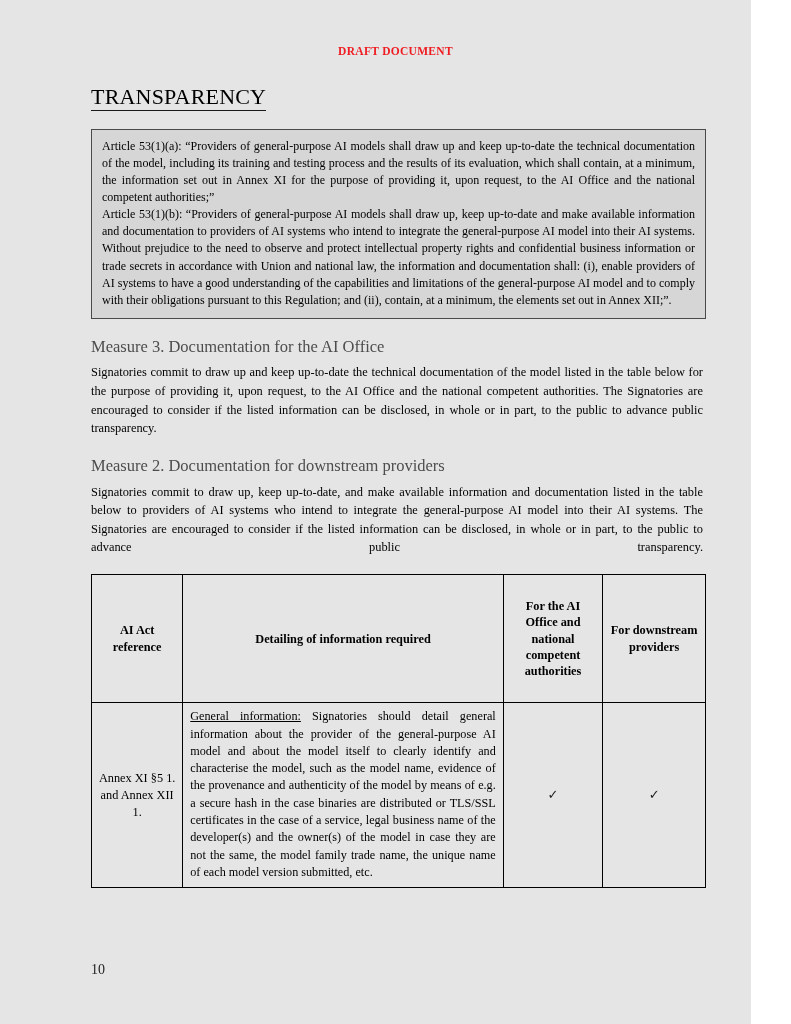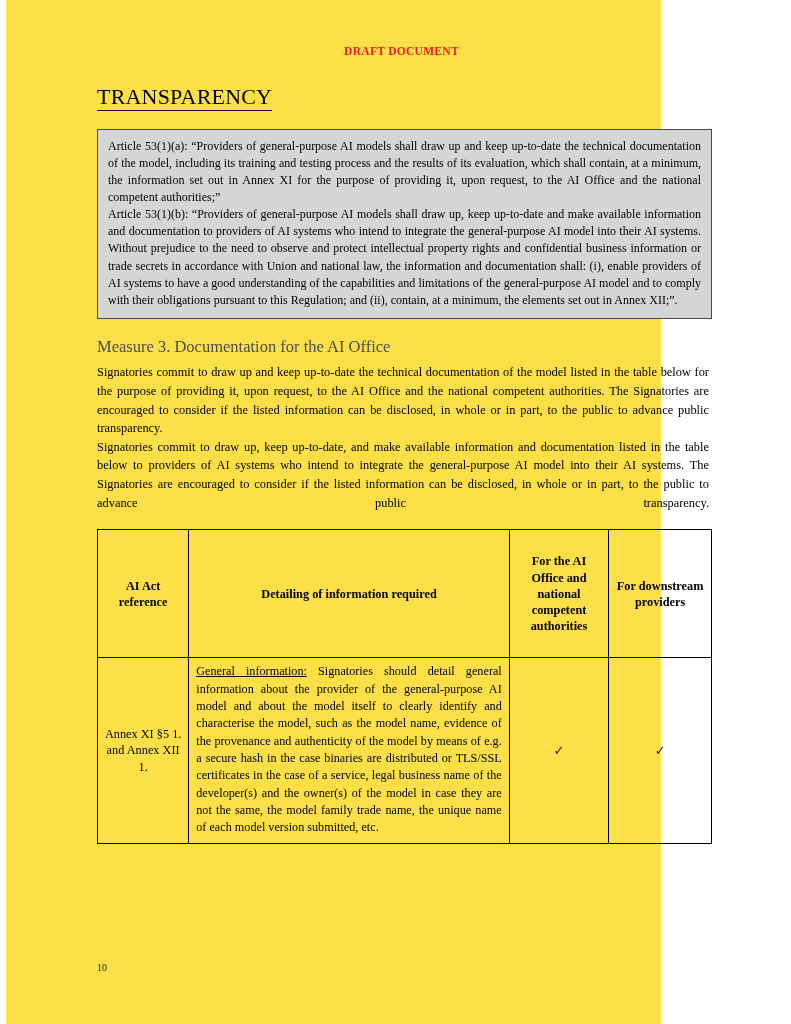--- a/index.html
+++ b/index.html
@@ -12,24 +12,24 @@
     width: 791px;
     height: 1024px;
     position: relative;
     font-family: "Liberation Serif", "DejaVu Serif", serif;
     color: #000000;
     overflow: hidden;
   }
 
   .page {
     position: absolute;
-    top: 0; left: 6px;
-    width: 655px;
+    top: 0; left: 0;
+    width: 751px;
     height: 1024px;
-    background: #fde047;
+    background: #e5e5e5;
   }
 
   
   .draft-header {
     position: absolute;
     top: 45px;
     left: 0;
     width: 791px;
     text-align: center;
     font-family: "Liberation Serif", "DejaVu Serif", serif;
@@ -157,21 +157,21 @@
     font-size: 13px;
     line-height: 1;
     color: #222222;
   }
 
   
   .page-number {
     position: absolute;
     left: 91px;
     top: 962px;
-    font-size: 10px;
+    font-size: 14px;
     color: #222222;
   }
 </style>
 </head>
 <body>
 
 <div class="page">
 
   <div class="draft-header">DRAFT DOCUMENT</div>
 
@@ -180,20 +180,21 @@
     <h1 class="section-title">TRANSPARENCY</h1>
 
     <div class="legal-box">
       <p class="legal-para">Article 53(1)(a): “Providers of general-purpose AI models shall draw up and keep up-to-date the technical documentation of the model, including its training and testing process and the results of its evaluation, which shall contain, at a minimum, the information set out in Annex XI for the purpose of providing it, upon request, to the AI Office and the national competent authorities;”</p>
       <p class="legal-para">Article 53(1)(b): “Providers of general-purpose AI models shall draw up, keep up-to-date and make available information and documentation to providers of AI systems who intend to integrate the general-purpose AI model into their AI systems. Without prejudice to the need to observe and protect intellectual property rights and confidential business information or trade secrets in accordance with Union and national law, the information and documentation shall: (i), enable providers of AI systems to have a good understanding of the capabilities and limitations of the general-purpose AI model and to comply with their obligations pursuant to this Regulation; and (ii), contain, at a minimum, the elements set out in Annex XII;”.</p>
     </div>
 
     <h2 class="measure-title">Measure 3. Documentation for the AI Office</h2>
     <p class="body-para">Signatories commit to draw up and keep up-to-date the technical documentation of the model listed in the table below for the purpose of providing it, upon request, to the AI Office and the national competent authorities. The Signatories are encouraged to consider if the listed information can be disclosed, in whole or in part, to the public to advance public transparency.</p>
 
+    <h2 class="measure-title">Measure 2. Documentation for downstream providers</h2>
     <p class="body-para last-justified">Signatories commit to draw up, keep up-to-date, and make available information and documentation listed in the table below to providers of AI systems who intend to integrate the general-purpose AI model into their AI systems. The Signatories are encouraged to consider if the listed information can be disclosed, in whole or in part, to the public to advance public transparency.</p>
 
     <table class="req-table">
       <colgroup>
         <col class="c-ref">
         <col class="c-detail">
         <col class="c-office">
         <col class="c-down">
       </colgroup>
       <thead>

